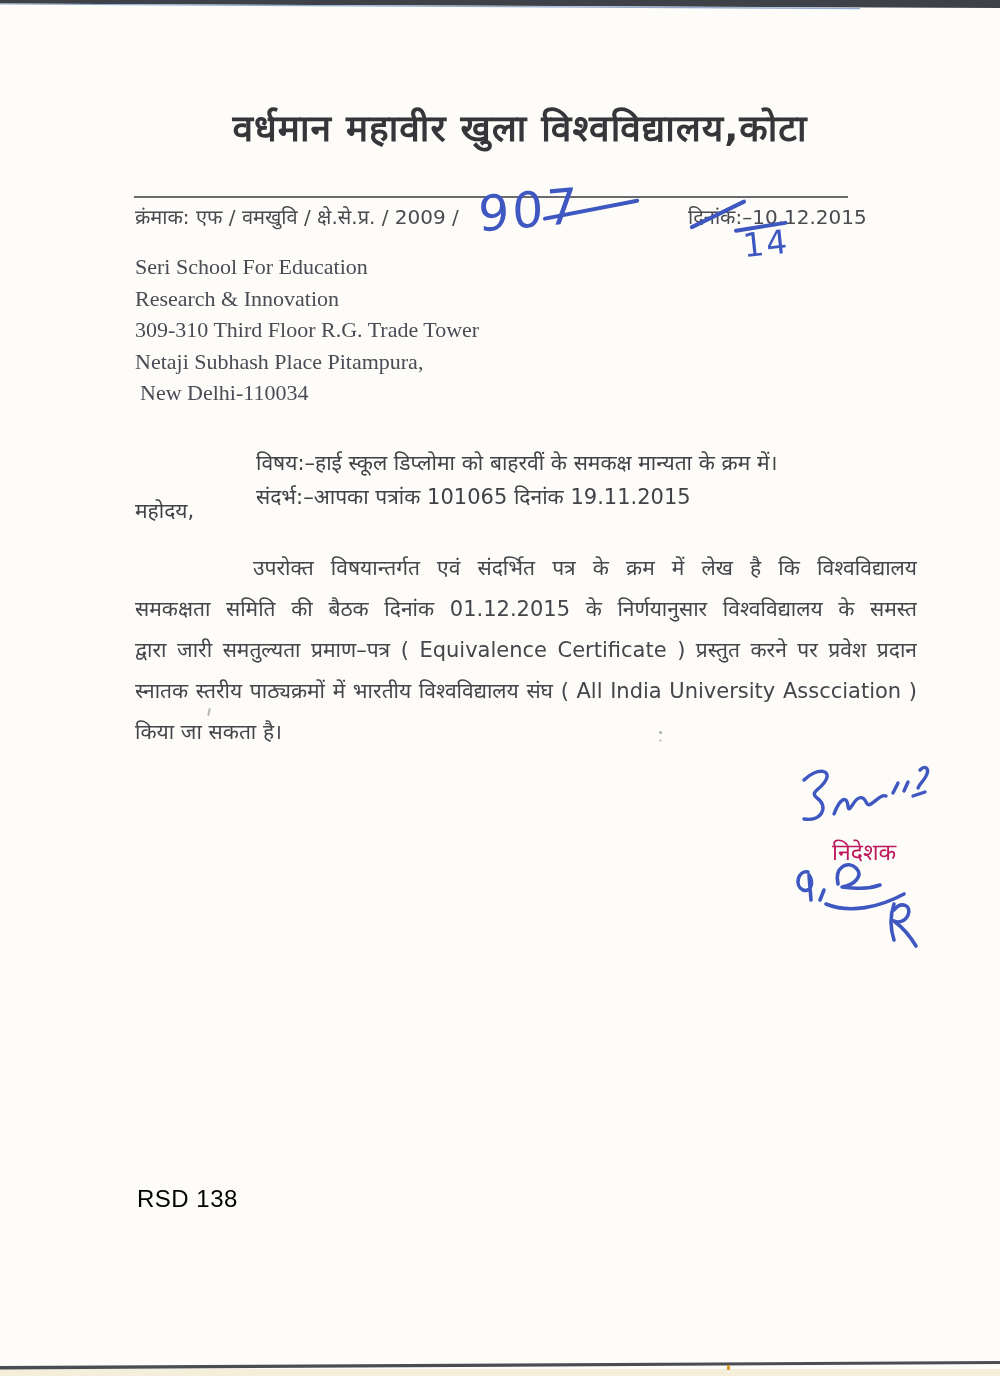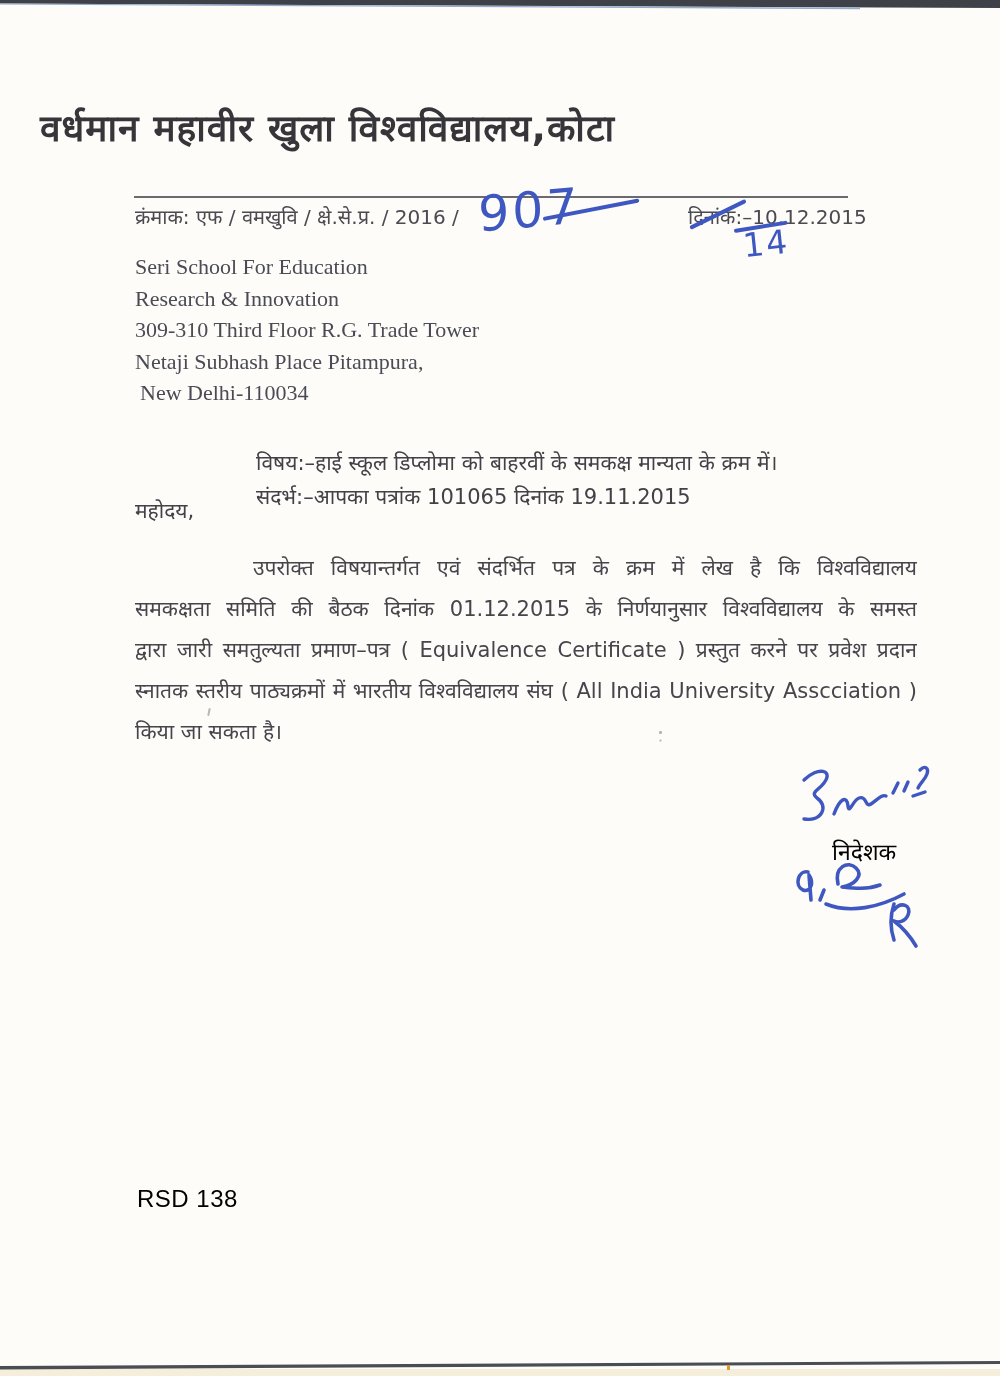--- a/index.html
+++ b/index.html
@@ -10,21 +10,21 @@
     background:#fdfcf9;
     overflow:hidden;
     font-family:"DejaVu Sans",sans-serif;
     color:#45454b;
   }
   
   .edge-svg{position:absolute;left:0;display:block;}
   .edge-top{top:0;}
   .edge-bottom{top:1356px;}
   
-  .letterhead{position:absolute;left:40px;top:104px;width:960px;}
+  .letterhead{position:absolute;left:40px;top:104px;width:960px;text-align:center;}
   .title-1{font-size:37px;font-weight:700;color:#36363a;letter-spacing:1px;line-height:50px;}
   .title-2{font-size:36px;font-weight:700;color:#36363a;letter-spacing:2px;line-height:46px;margin-top:2px;}
   .head-rule{position:absolute;left:134px;top:196px;width:714px;height:2px;background:#6b6b6f;}
   .ref-label{position:absolute;left:135px;top:203px;font-size:20px;color:#4a4a50;}
   .date-label{position:absolute;left:688px;top:203px;font-size:20px;color:#4a4a50;}
   
   .ink{color:#3f57c0;}
   .hw-907{
     position:absolute;left:478px;top:182px;
     font-size:49px;letter-spacing:3px;
@@ -59,21 +59,21 @@
   
   .subject-block{position:absolute;left:256px;top:446px;font-size:21px;line-height:34px;color:#414147;}
   .salutation{position:absolute;left:135px;top:496px;font-size:21px;color:#414147;}
   
   .para{position:absolute;left:135px;top:548px;width:782px;font-size:21px;color:#45454b;}
   .para .line{height:41px;line-height:41px;white-space:nowrap;}
   .para .jline{text-align:justify;text-align-last:justify;white-space:normal;height:41px;overflow:hidden;}
   .para .indent{padding-left:118px;}
   
   .sig-svg{position:absolute;}
-  .designation{position:absolute;left:832px;top:835px;font-size:23px;color:#000000;}
+  .designation{position:absolute;left:832px;top:835px;font-size:23px;color:#be185d;}
   
   .footer-code{position:absolute;left:137px;top:1185px;
     font-family:Liberation Sans, sans-serif;font-size:24px;color:#000000;letter-spacing:.5px;}
   
   .speck{position:absolute;background:#7d7d85;opacity:.55;border-radius:1px;}
   .speck-a{left:208px;top:708px;width:2px;height:8px;transform:rotate(12deg);}
   .speck-b{left:659px;top:731px;width:3px;height:3px;box-shadow:0 8px 0 -0.5px #7d7d85;}
 </style>
 </head>
 <body>
@@ -83,21 +83,21 @@
   <svg class="edge-svg edge-top" width="1000" height="14" viewBox="0 0 1000 14">
     <polygon points="0,0 1000,0 1000,8 0,3.5" fill="#3e4147"></polygon>
     <polygon points="0,3.5 860,7.8 860,9.2 0,4.6" fill="#93accf"></polygon>
   </svg>
 
   <div class="letterhead">
     <div class="title-1">वर्धमान महावीर खुला विश्वविद्यालय,कोटा</div>
   </div>
   <div class="head-rule"></div>
 
-  <div class="ref-label">क्रंमाक: एफ / वमखुवि / क्षे.से.प्र. / 2016 /</div>
+  <div class="ref-label">क्रंमाक: एफ / वमखुवि / क्षे.से.प्र. / 2009 /</div>
   <div class="date-label">दिनांक:–10.12.2015</div>
 
   <div class="hw-907 ink">907</div>
   <div class="hw-907-tail"></div>
   <div class="hw-strike"></div>
   <div class="hw-14-bar"></div>
   <div class="hw-14 ink">14</div>
 
   <div class="address">
     <div>Seri School For Education</div>

